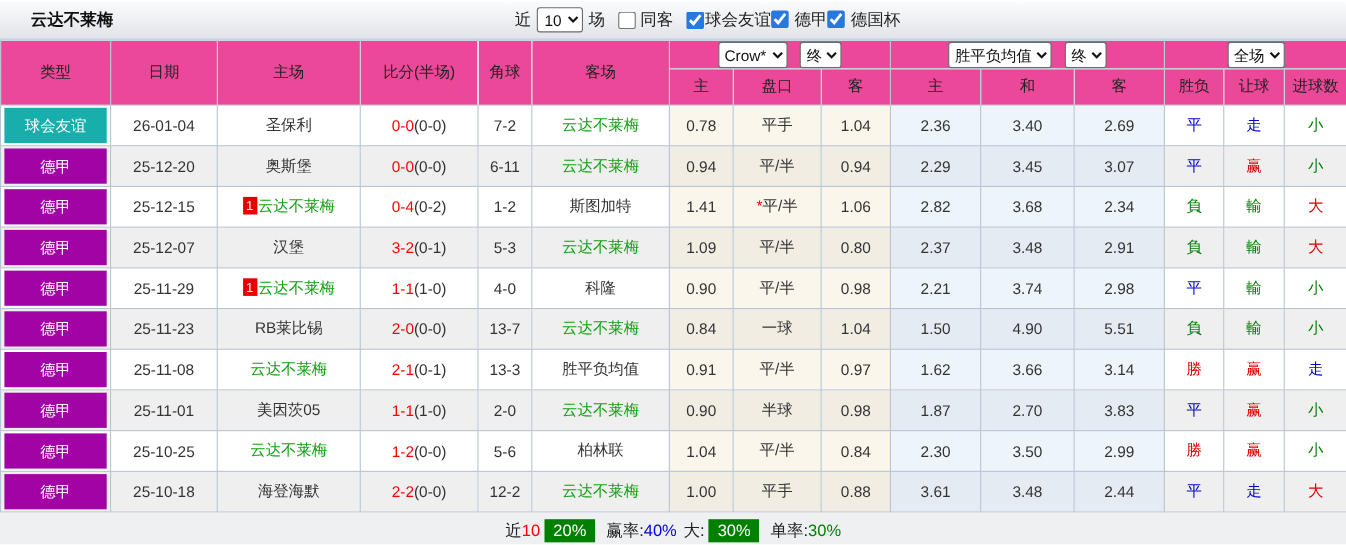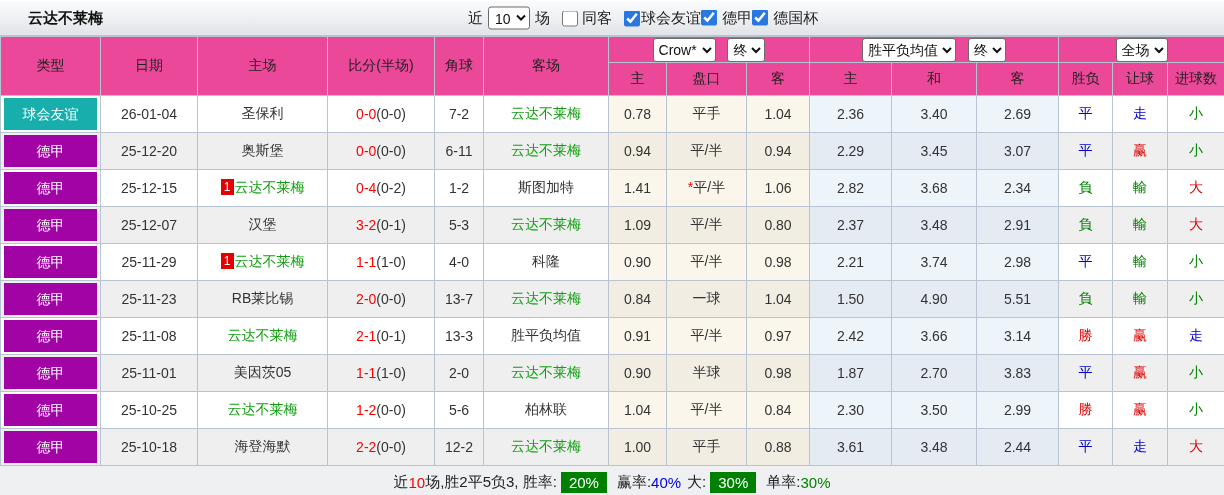--- a/index.html
+++ b/index.html
@@ -290,21 +290,21 @@
             <div class="type-badge bundesliga">德甲</div>
           </td>
           <td>25-11-08</td>
           <td><span class="team">云达不莱梅</span></td>
           <td><span class="ft">2-1</span><span class="ht">(0-1)</span></td>
           <td>13-3</td>
           <td><span class="">胜平负均值</span></td>
           <td class="c-odds">0.91</td>
           <td class="c-odds">平/半</td>
           <td class="c-odds">0.97</td>
-          <td class="c-avg">2.42</td>
+          <td class="c-avg">1.62</td>
           <td class="c-avg">3.66</td>
           <td class="c-avg">3.14</td>
           <td class="res red">勝</td>
           <td class="res red">赢</td>
           <td class="res blue">走</td>
         </tr>
         <tr>
           <td class="c-type">
             <div class="type-badge bundesliga">德甲</div>
           </td>
@@ -358,21 +358,21 @@
           <td class="c-avg">3.48</td>
           <td class="c-avg">2.44</td>
           <td class="res blue">平</td>
           <td class="res blue">走</td>
           <td class="res red">大</td>
         </tr>
       </tbody>
   </table>
 
   <div class="footer">
-    <span>近</span><span class="red">10</span><span>场,胜2平5负3, 胜率:</span>
+    <span>近</span><span class="red">10</span>
     <span class="rate-badge">20%</span>
     <span class="lbl">赢率:</span><span class="blue">40%</span>
     <span class="lbl">大:</span>
     <span class="rate-badge">30%</span>
     <span class="lbl">单率:</span><span class="green">30%</span>
   </div>
 
 </div>
 
 </body></html>

